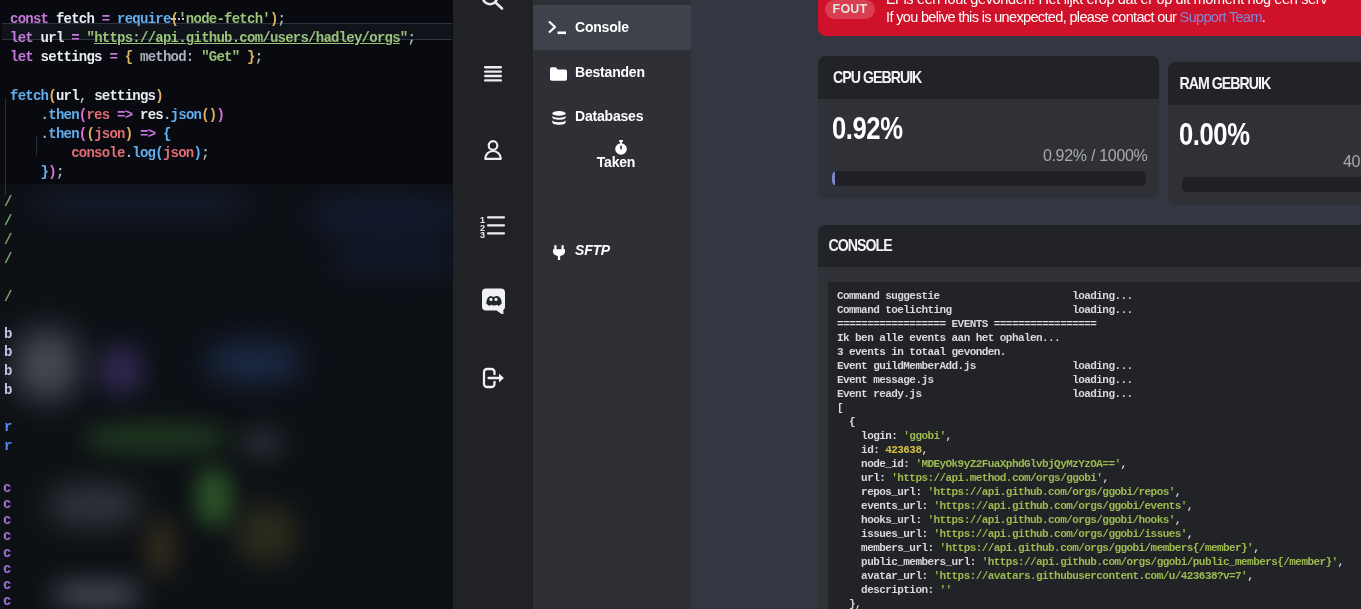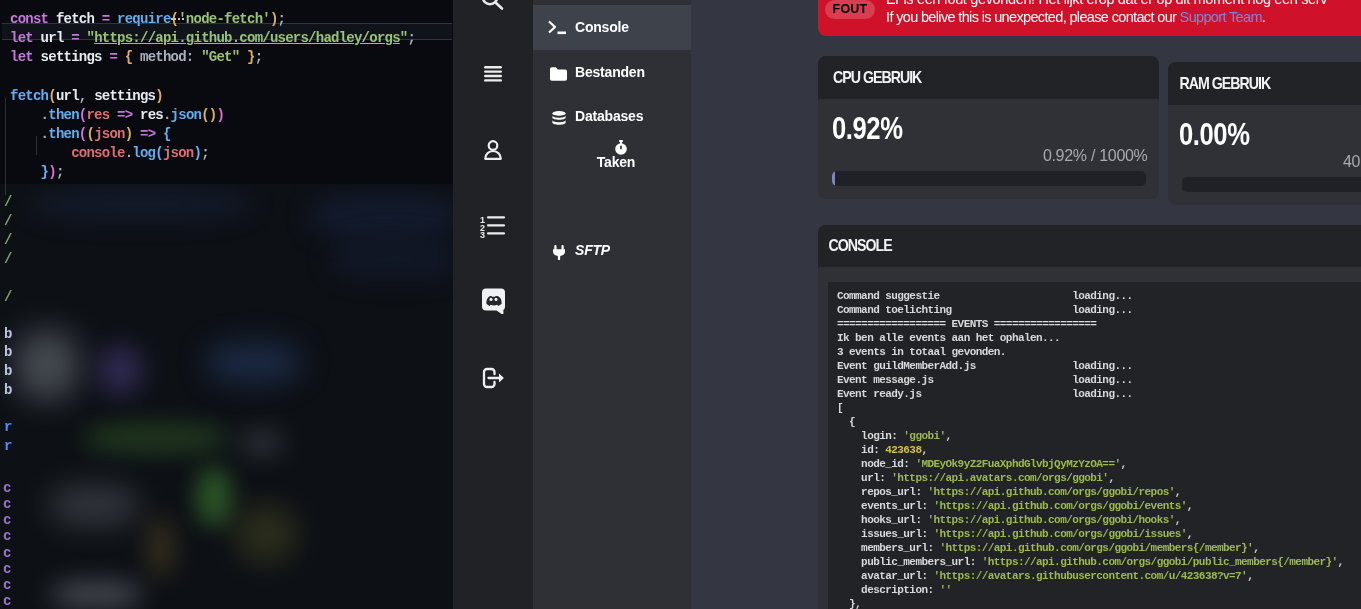--- a/index.html
+++ b/index.html
@@ -14,21 +14,21 @@
 .bl{position:absolute;font-family:"Liberation Mono",monospace;font-weight:700;font-size:14px;letter-spacing:-0.76px;}
 #sidebar{position:absolute;left:453px;top:0;width:80px;height:609px;background:#202226;}
 .sic{position:absolute;left:0;width:80px;display:flex;justify-content:center;}
 #nav{position:absolute;left:533px;top:0;width:158px;height:609px;background:#2e3036;}
 .nitem{position:absolute;left:0;width:158px;height:44.6px;display:flex;align-items:center;}
 .nitem .ico{width:20px;margin-left:14px;display:flex;justify-content:center;}
 .nitem .txt{margin-left:8px;color:#fff;font-weight:700;font-size:14px;letter-spacing:-0.2px;}
 #navactive{position:absolute;left:0;top:4.5px;width:158px;height:45.5px;background:#3e424b;}
 #main{position:absolute;left:691px;top:0;width:670px;height:609px;background:#343741;}
 #banner{position:absolute;left:127px;top:-19px;width:560px;height:55px;background:#cf1129;border-radius:8px;}
-#pill{position:absolute;left:7px;top:19px;width:50px;height:19px;background:#d93d50;border-radius:10px;color:#000000;font-size:12.5px;font-weight:700;text-align:center;line-height:19px;letter-spacing:0.2px;}
+#pill{position:absolute;left:7px;top:19px;width:50px;height:19px;background:#d93d50;border-radius:10px;color:#e5e5e5;font-size:12.5px;font-weight:700;text-align:center;line-height:19px;letter-spacing:0.2px;}
 .bline{position:absolute;left:68px;color:#fff;font-weight:400;font-size:14.5px;white-space:nowrap;letter-spacing:-0.65px;}
 .card{position:absolute;background:#2f3136;border-radius:8px;overflow:hidden;}
 .chead{position:absolute;left:0;top:0;width:100%;height:42.5px;background:#212327;color:#f2f3f4;font-weight:700;font-size:14.2px;letter-spacing:-1.0px;line-height:42.5px;}
 .chead span{margin-left:15px;display:inline-block;transform:scaleY(1.2);transform-origin:0 50%;}
 .bignum{position:absolute;left:14px;top:55px;color:#fff;font-weight:700;font-size:30.5px;letter-spacing:-0.5px;transform:scaleX(0.84);transform-origin:0 50%;}
 .sub{position:absolute;top:90.5px;color:#a8aaad;font-size:16px;letter-spacing:-0.3px;}
 .pbar{position:absolute;left:14px;top:114.5px;height:15.5px;background:#1f2126;border-radius:5px;overflow:hidden;}
 .ptick{position:absolute;left:0;top:0;width:3px;height:100%;background:#7a86c9;}
 #consolebox{position:absolute;left:10px;top:56.5px;width:543px;height:400px;background:#212327;}
 pre.con{margin:0;padding:7.5px 0 0 9px;font-family:"Liberation Mono",monospace;font-weight:700;font-size:11px;line-height:14px;letter-spacing:-0.57px;color:#d8d9da;}
@@ -213,21 +213,21 @@
 Ik ben alle events aan het ophalen...
 3 events in totaal gevonden.
 Event guildMemberAdd.js                loading...
 Event message.js                       loading...
 Event ready.js                         loading...
 [
   {
     login: <span class="s">'ggobi'</span>,
     id: <span class="n">423638</span>,
     node_id: <span class="s">'MDEyOk9yZ2FuaXphdGlvbjQyMzYzOA=='</span>,
-    url: <span class="s">'https://api.avatars.com/orgs/ggobi'</span>,
+    url: <span class="s">'https://api.method.com/orgs/ggobi'</span>,
     repos_url: <span class="s">'https://api.github.com/orgs/ggobi/repos'</span>,
     events_url: <span class="s">'https://api.github.com/orgs/ggobi/events'</span>,
     hooks_url: <span class="s">'https://api.github.com/orgs/ggobi/hooks'</span>,
     issues_url: <span class="s">'https://api.github.com/orgs/ggobi/issues'</span>,
     members_url: <span class="s">'https://api.github.com/orgs/ggobi/members{/member}'</span>,
     public_members_url: <span class="s">'https://api.github.com/orgs/ggobi/public_members{/member}'</span>,
     avatar_url: <span class="s">'https://avatars.githubusercontent.com/u/423638?v=7'</span>,
     description: <span class="s">''</span>
   },</pre>
     </div>

